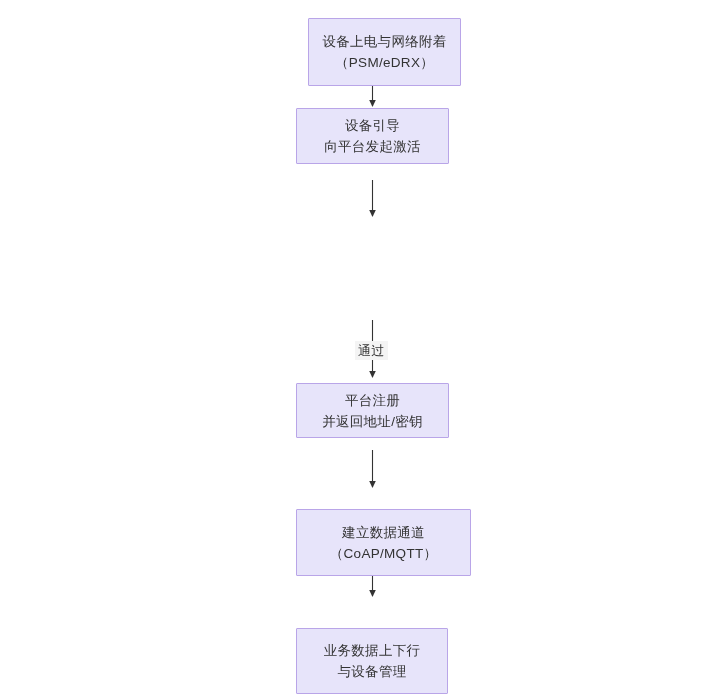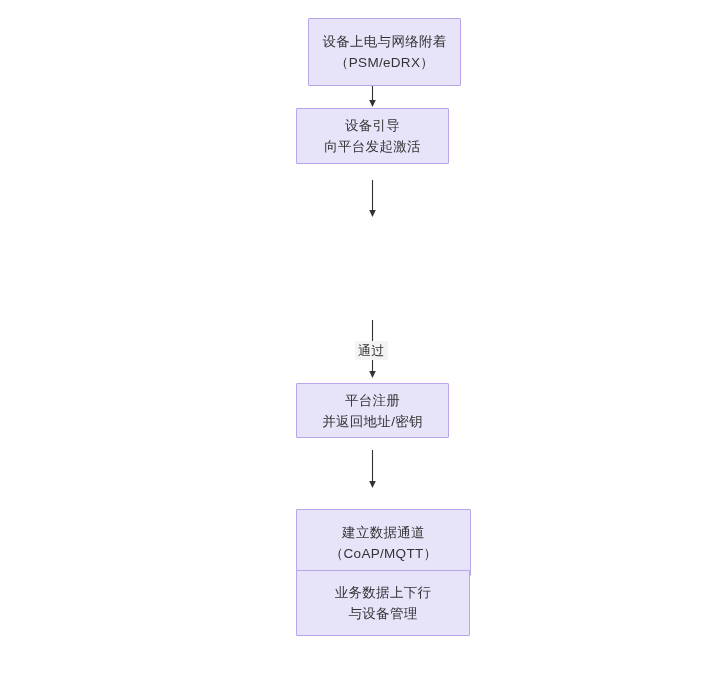--- a/index.html
+++ b/index.html
@@ -125,18 +125,18 @@
   <div class="node node-process" style="left:296px; top:383px; width:153px; height:55px;">
     <span class="node-label">平台注册
 并返回地址/密钥</span>
   </div>
 
   <div class="node node-process" style="left:296px; top:493px; width:175px; height:67px;margin-top:16px;">
     <span class="node-label">建立数据通道
 （CoAP/MQTT）</span>
   </div>
 
-  <div class="node node-process" style="left:296px; top:570px; width:174px; height:66px;">
+  <div class="node node-process" style="left:296px; top:628px; width:152px; height:66px;">
     <span class="node-label">业务数据上下行
 与设备管理</span>
   </div>
 
 </div>
 
 </body></html>

